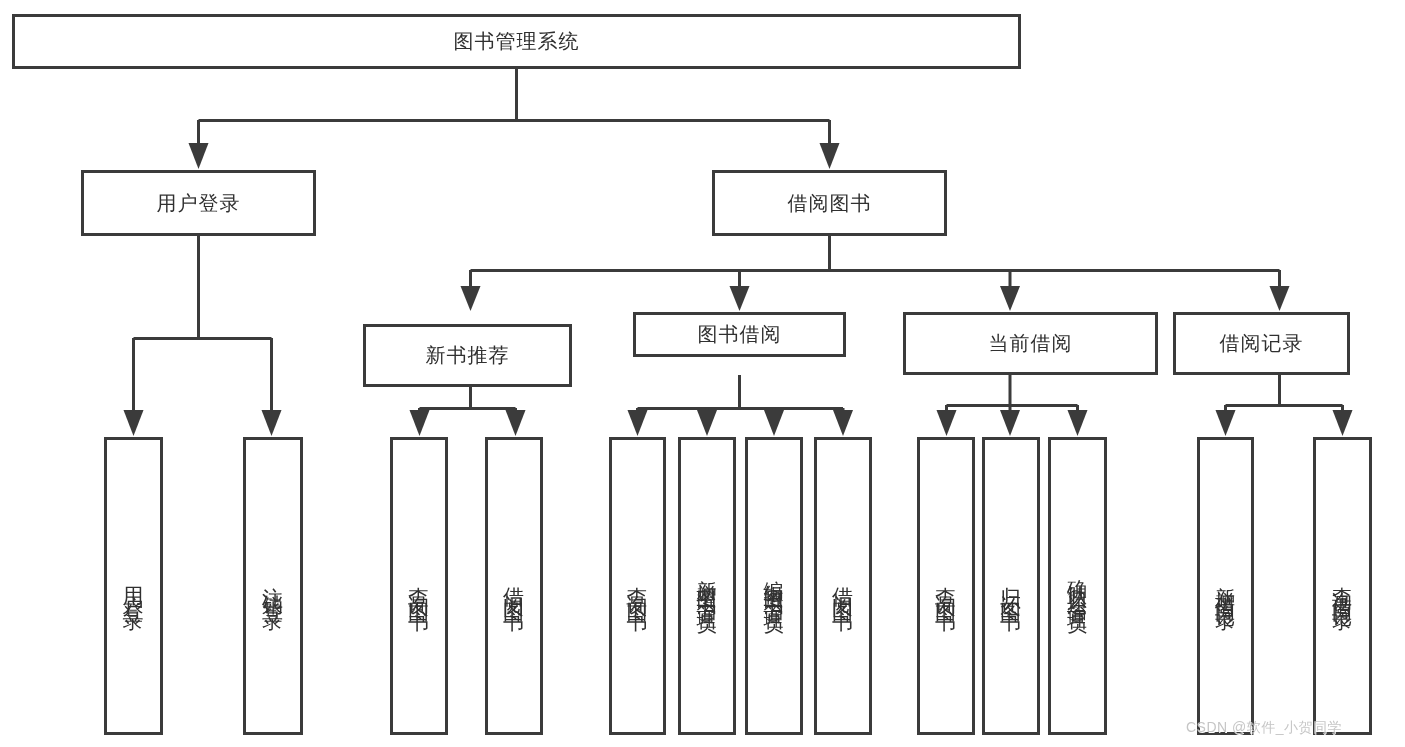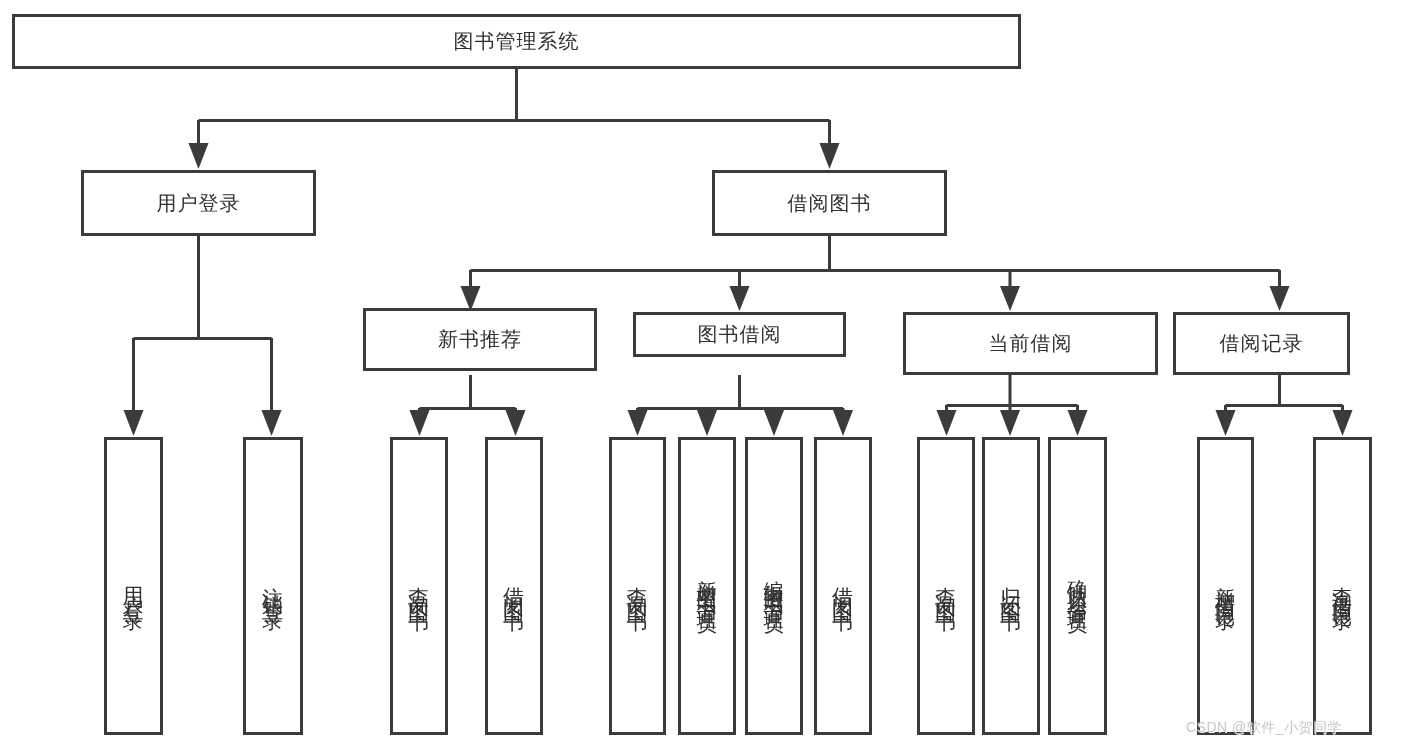--- a/index.html
+++ b/index.html
@@ -144,21 +144,21 @@
     <span>图书管理系统</span>
   </div>
 
   <div class="node h" style="left:81px;top:170px;width:235px;height:66px">
     <span>用户登录</span>
   </div>
   <div class="node h" style="left:712px;top:170px;width:235px;height:66px">
     <span>借阅图书</span>
   </div>
 
-  <div class="node h" style="left:363px;top:308px;width:234px;height:63px">
+  <div class="node h" style="left:363px;top:324px;width:209px;height:63px">
     <span>新书推荐</span>
   </div>
   <div class="node h" style="left:633px;top:312px;width:213px;height:45px">
     <span>图书借阅</span>
   </div>
   <div class="node h" style="left:903px;top:312px;width:255px;height:63px">
     <span>当前借阅</span>
   </div>
   <div class="node h" style="left:1173px;top:312px;width:177px;height:63px">
     <span>借阅记录</span>

